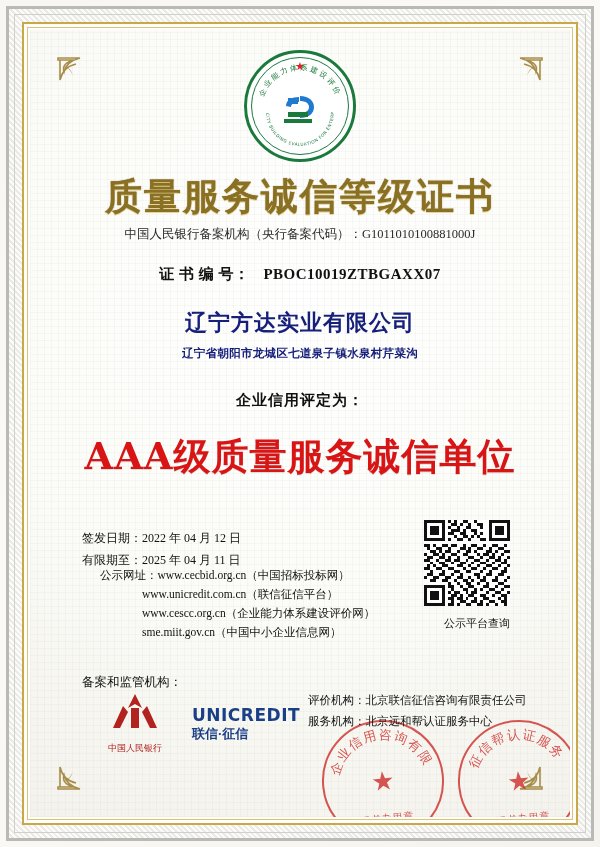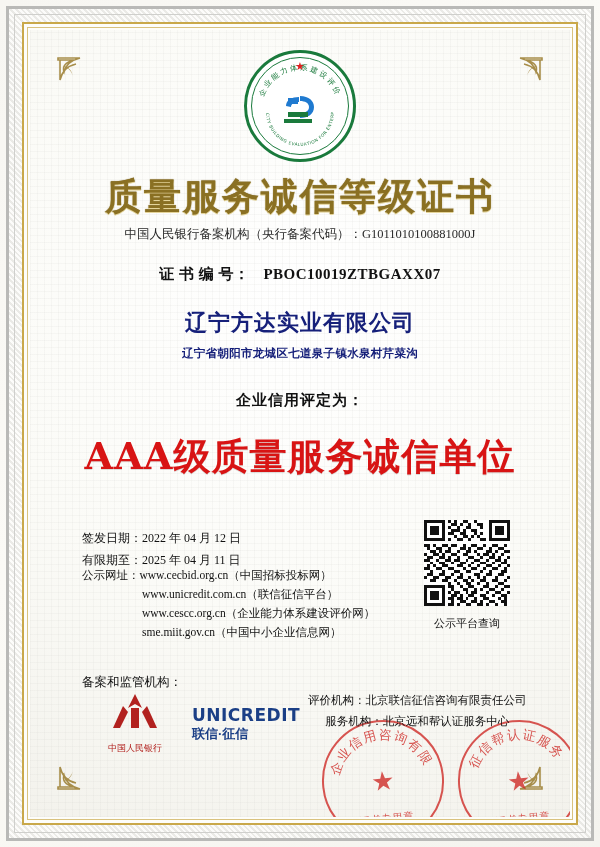--- a/index.html
+++ b/index.html
@@ -123,42 +123,42 @@
     position:relative;margin-top:30px;height:300px;text-align:left;
   }
   .dates{
     position:absolute;left:52px;top:15px;font-size:12px;color:#111;
     font-family:"Liberation Serif", serif;line-height:22px;
   }
   .sites{
     position:absolute;left:52px;top:54px;font-size:11.5px;color:#111;
     font-family:"Liberation Serif", serif;line-height:19px;
   }
-  .sites .row1{margin-left:0;}
+  .sites .row1{margin-left:18px;}
   .sites .ind{margin-left:60px;}
 
-  .qr-wrap{position:absolute;right:60px;top:8px;text-align:center;}
+  .qr-wrap{position:absolute;right:60px;top:8px;text-align:right;}
   .qr{width:86px;height:86px;background:#fff;}
   .qr-cap{margin-top:6px;font-size:11px;color:#111;font-family:"Liberation Serif", serif;}
 
   .reg-label{
     position:absolute;left:52px;top:162px;font-size:12.5px;color:#111;
     font-family:"Liberation Serif", serif;
   }
   .logos{position:absolute;left:66px;top:180px;display:flex;align-items:center;gap:18px;}
   .pboc{width:78px;text-align:center;}
   .pboc .mark{height:40px;display:block;margin:0 auto;}
   .pboc .nm{font-size:9px;color:#b2221f;margin-top:10px;font-family:"Liberation Serif", serif;}
   .unicredit{line-height:1.1;}
   .unicredit .en{font-size:17px;font-weight:bold;color:#1b3f86;letter-spacing:.5px;font-family:"DejaVu Sans", sans-serif;}
   .unicredit .cn{font-size:13px;font-weight:bold;color:#1b3f86;margin-top:3px;}
 
   .orgs{
     position:absolute;left:278px;top:178px;font-size:11.5px;color:#111;
-    font-family:"Liberation Serif", serif;line-height:21px;text-align:center;
+    font-family:"Liberation Serif", serif;line-height:21px;
   }
   .seal{
     position:absolute;width:118px;height:118px;border-radius:50%;
     border:2.5px solid #d0312d;color:#d0312d;opacity:.82;
     transform:rotate(-6deg);
   }
   .seal .star{
     position:absolute;left:50%;top:50%;transform:translate(-50%,-50%);
     font-size:26px;line-height:26px;
   }

